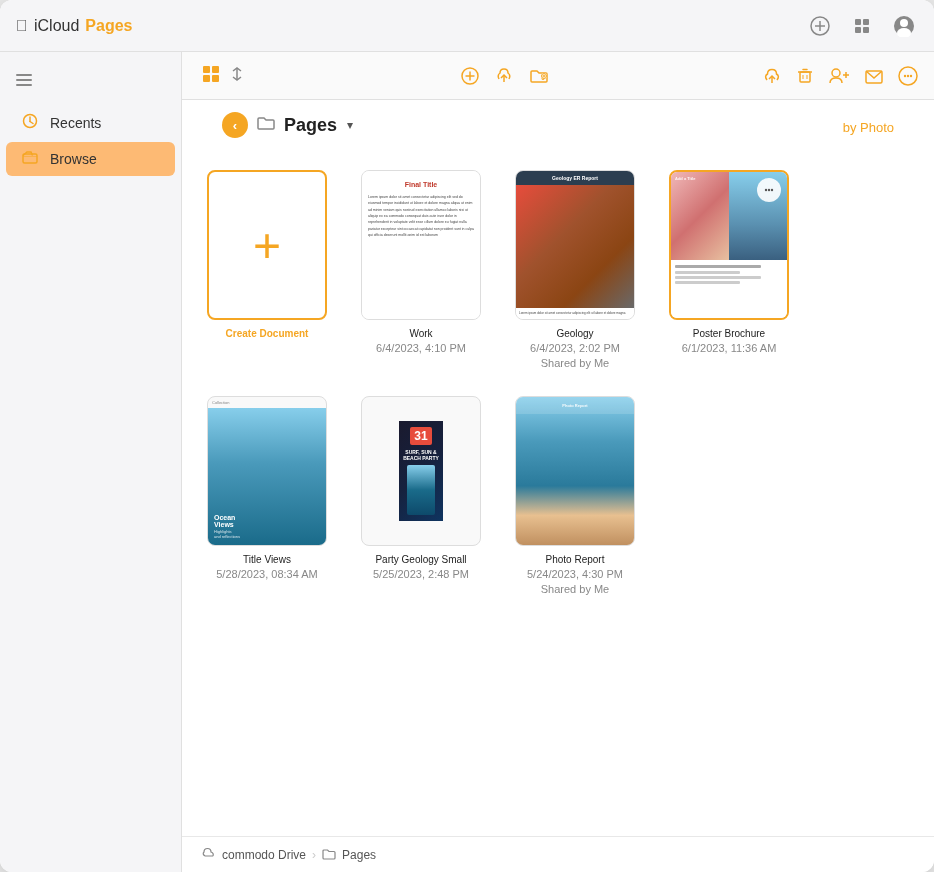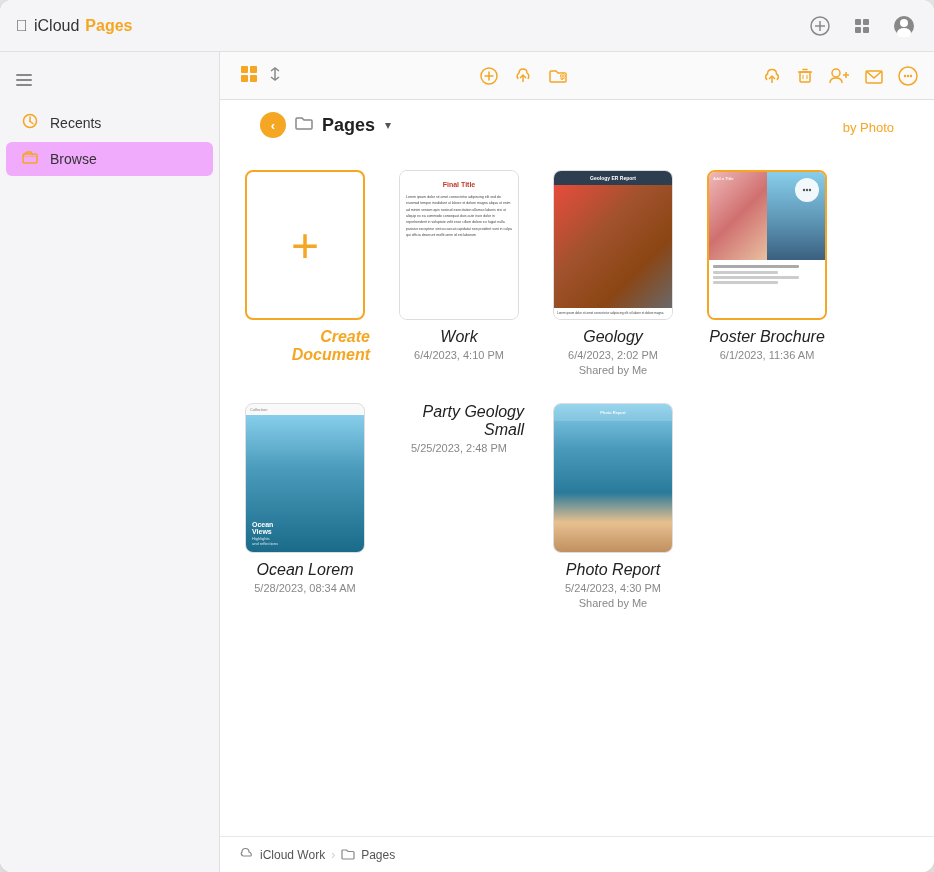--- a/index.html
+++ b/index.html
@@ -77,21 +77,21 @@
 
     
     .main-layout {
       display: flex;
       flex: 1;
       overflow: hidden;
     }
 
     
     .sidebar {
-      width: 220px;
+      width: 182px;
       background: #f5f5f7;
       border-right: 1px solid #e0e0e0;
       padding: 12px 0;
       display: flex;
       flex-direction: column;
       gap: 2px;
       flex-shrink: 0;
     }
 
     .sidebar-toggle {
@@ -107,21 +107,21 @@
       align-items: center;
       gap: 10px;
       padding: 7px 14px;
       cursor: pointer;
       border-radius: 6px;
       margin: 0 6px;
       font-size: 14px;
       color: #333;
     }
     .sidebar-item.active {
-      background: #f0abfc;
+      background: #fdba74;
       font-weight: 500;
     }
 
     .sidebar-item .item-icon {
       font-size: 16px;
       color: #F5A623;
       width: 20px;
       text-align: center;
     }
 
@@ -275,26 +275,25 @@
       background: white;
     }
 
     .create-icon {
       font-size: 48px;
       color: #F5A623;
       font-weight: 200;
     }
 
     .file-name {
-      font-size: 16px;
+      font-size: 10px;
       font-weight: 500;
       color: #222;
-      text-align: right;
+      text-align: left;
       margin-bottom: 2px;
-      font-style: italic;
     }
 
     .file-name.orange { color: #F5A623; font-weight: 600; }
 
     .file-date {
       font-size: 11px;
       color: #888;
       text-align: center;
       line-height: 1.4;
     }
@@ -744,25 +743,32 @@
         <div class="file-item">
           <div class="file-thumb">
             <div style="width:100%; height:100%; display:flex; flex-direction:column;">
               <div style="font-size:4px; color:#888; padding:3px 4px;">Collection</div>
               <div class="ocean-thumb" style="flex:1; padding:6px;">
                 <div class="ocean-title-text">Ocean<br>Views</div>
                 <div class="ocean-subtitle">Highlights<br>and reflections</div>
               </div>
             </div>
           </div>
-          <span class="file-name">Ocean Lorem</span>
+          <span class="file-name">Title Views</span>
           <span class="file-date">5/28/2023, 08:34 AM</span>
         </div>
 
         <div class="file-item">
+          <div class="file-thumb">
+            <div class="party-thumb">
+              <div class="party-date">31</div>
+              <div class="party-title">SURF, SUN &amp;<br>BEACH PARTY</div>
+              <div class="party-surf"></div>
+            </div>
+          </div>
           <span class="file-name">Party Geology Small</span>
           <span class="file-date">5/25/2023, 2:48 PM</span>
         </div>
 
         <div class="file-item">
           <div class="file-thumb">
             <div class="photo-thumb" style="width:100%; height:100%; background:linear-gradient(180deg, #87ceeb 0%, #4a9abb 30%, #2a7a9b 60%, #e8c090 80%, #c09060 100%);">
               <div style="padding:6px; font-size:4px; color:rgba(255,255,255,0.9); font-weight:bold; text-align:center; background:rgba(255,255,255,0.15);">Photo Report</div>
             </div>
           </div>
@@ -773,21 +779,21 @@
 
       </div>
 
       <div class="bottom-breadcrumb">
         <span style="font-size:12px;">
           <svg width="14" height="12" viewBox="0 0 14 12" fill="none">
             <path d="M3 9 Q0 7 2 5 Q2 1.5 5.5 1.5 Q9 1.5 9 5 Q12 6 11 9" stroke="#888" stroke-width="1.2" fill="none"></path>
             <path d="M3 9 L11 9" stroke="#888" stroke-width="1.2"></path>
           </svg>
         </span>
-        <span class="breadcrumb-link">iCloud Work</span>
+        <span class="breadcrumb-link">commodo Drive</span>
         <span class="breadcrumb-sep">›</span>
         <span style="font-size:11px;">
           <svg width="14" height="12" viewBox="0 0 14 12" fill="none">
             <path d="M1 3 L1 10 Q1 11 2 11 L12 11 Q13 11 13 10 L13 4.5 Q13 3.5 12 3.5 L7 3.5 L5.5 2 L2 2 Q1 2 1 3Z" stroke="#888" stroke-width="1.2" fill="none"></path>
           </svg>
         </span>
         <span class="breadcrumb-link">Pages</span>
       </div>
 
     </div>

